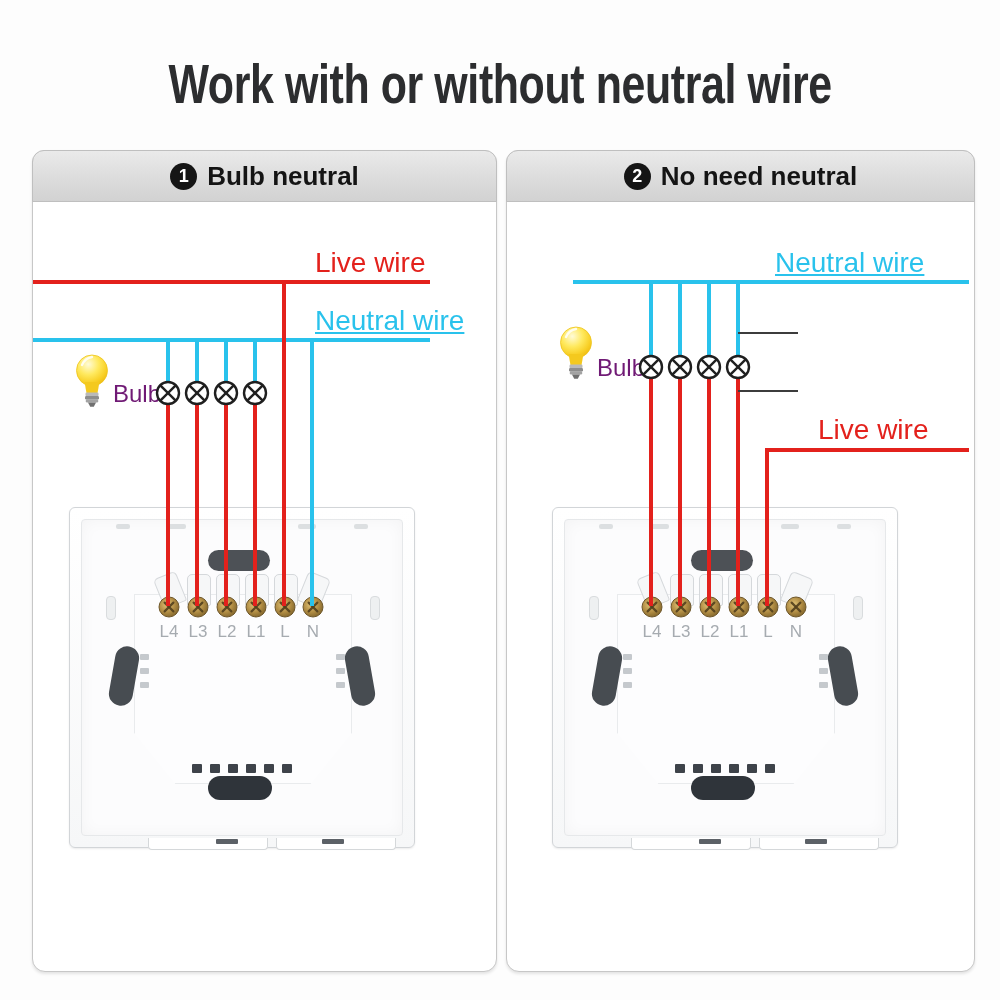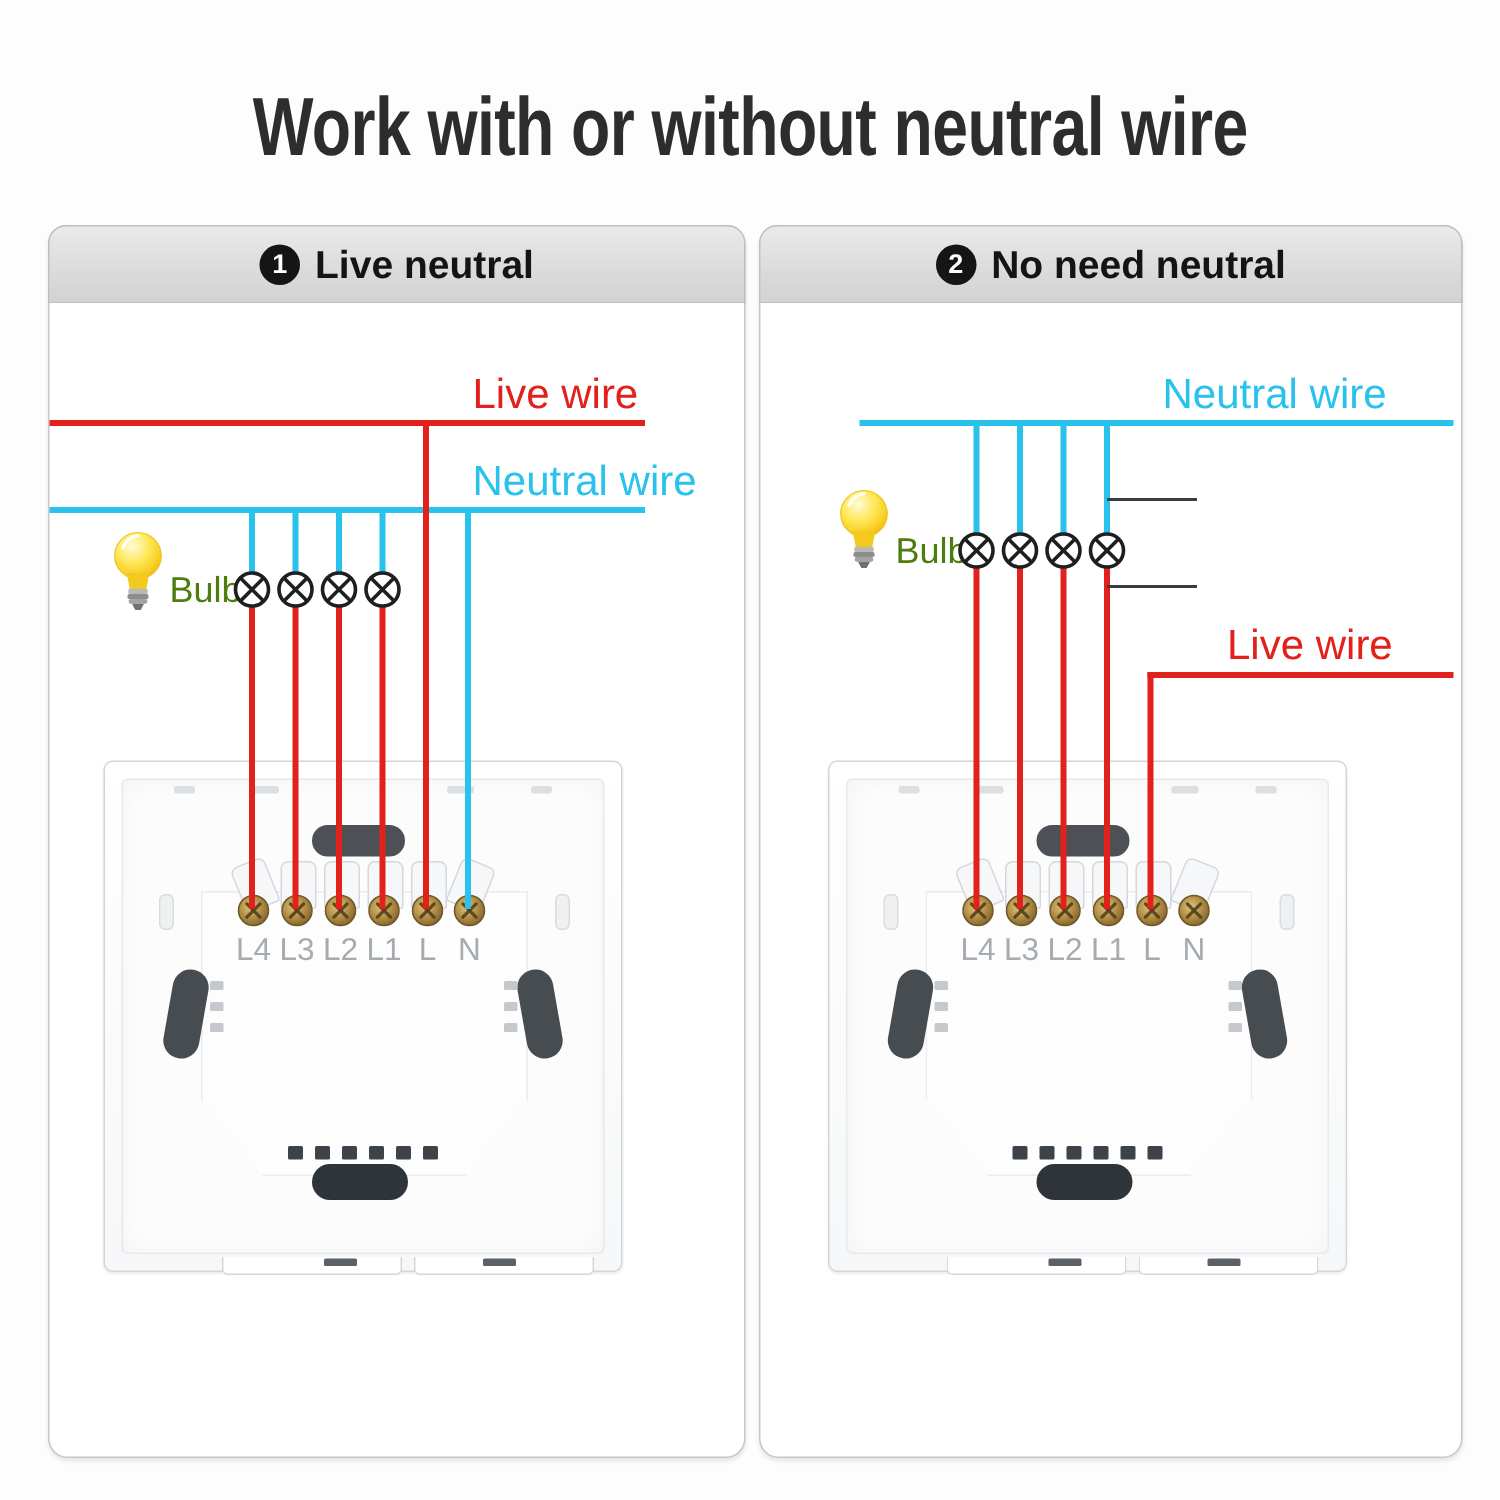--- a/index.html
+++ b/index.html
@@ -27,42 +27,42 @@
   .badge{width:27px;height:27px;border-radius:50%;background:#151515;color:#fff;
     font-size:18px;font-weight:bold;display:flex;align-items:center;justify-content:center;}
   .panel-header .ht{font-size:26px;font-weight:bold;color:#141414;}
   
   .wire{position:absolute;z-index:2;}
   .live{background:#e3211c;}
   .neutral{background:#29c2ec;}
   .blk{background:#3c3c3c;}
   .wlabel{position:absolute;z-index:2;font-size:28px;white-space:nowrap;}
   .wlabel.livec{color:#e3211c;}
-  .wlabel.neutc{color:#29c2ec;}
-  .bulb-label{position:absolute;z-index:2;font-size:24px;color:#4d7c0f;}
+  .wlabel.neutc{color:#29c2ec;text-decoration:underline;}
+  .bulb-label{position:absolute;z-index:2;font-size:24px;color:#701a75;}
   .lamp{position:absolute;z-index:2;}
   .bulb-ic{position:absolute;z-index:2;}
   
   .capbox{position:absolute;z-index:2;background:#f3ca6d;border:2px solid #55524a;
     display:flex;align-items:center;justify-content:center;font-size:21px;color:#1c1c1c;}
   
   .sw{position:absolute;width:344px;height:339px;z-index:1;
     background:linear-gradient(180deg,#ffffff,#f6f7f8);
     border:1px solid #d2d5d8;border-radius:6px;box-shadow:0 1px 2px rgba(0,0,0,.08);}
   .sw *{position:absolute;}
   .sw-face{left:11px;top:11px;right:11px;bottom:11px;border:1px solid #e6e8ea;border-radius:4px;
     background:#fcfcfd;box-shadow:inset 0 0 16px rgba(0,0,0,.04);}
   .sw-tick{height:5px;background:#dcdfe1;border-radius:2px;}
   .sw-pill-top{left:138px;top:42px;width:62px;height:21px;background:#4d5156;border-radius:11px;}
   .sw-module{left:64px;top:86px;width:216px;height:188px;background:#fdfdfe;border:1px solid #e9ebed;
     clip-path:polygon(0 0,100% 0,100% 73%,81% 100%,19% 100%,0 73%);}
   .sw-socket{top:66px;width:22px;height:30px;background:#f6f7f8;border:1px solid #d5d8db;
     border-radius:5px 5px 2px 2px;}
   .screw{top:88px;z-index:5;}
-  .sw-term-label{top:114px;width:30px;text-align:center;font-size:21px;color:#a6abb0;z-index:4;}
+  .sw-term-label{top:114px;width:30px;text-align:center;font-size:17px;color:#a6abb0;z-index:4;}
   .sw-capsule{top:88px;width:8px;height:22px;background:#eef0f1;border:1px solid #d9dcde;border-radius:4px;}
   .sw-comma{top:138px;width:24px;height:60px;background:#474c51;border-radius:12px;}
   .sw-vent{width:9px;height:6px;background:#c5c9cd;border-radius:1px;}
   .sw-sq{top:256px;width:10px;height:9px;background:#3e434a;border-radius:1px;}
   .sw-pill-bot{left:138px;top:268px;width:64px;height:24px;background:#2f343a;border-radius:12px;}
   .sw-tab{top:330px;width:118px;height:11px;background:#fff;border:1px solid #d5d8da;border-top:none;
     border-radius:0 0 4px 4px;}
   .sw-dash{top:331px;width:22px;height:5px;background:#5c6167;border-radius:1px;}
 </style>
 </head>
@@ -84,21 +84,21 @@
   </defs>
 </svg>
 
 <div class="title-wrap">
   <h1>Work with or without neutral wire</h1>
 </div>
 
 <div class="panel" style="left:32px;width:463px;">
   <div class="panel-header">
     <span class="badge">1</span>
-    <span class="ht">Live neutral</span>
+    <span class="ht">Bulb neutral</span>
   </div>
 
   <span class="wlabel livec" style="left:282px;top:96px;">Live wire</span>
   <span class="wlabel neutc" style="left:282px;top:154px;">Neutral wire</span>
 
   <div class="wire live" style="left:0;top:129px;width:397px;height:4px;"></div>
   <div class="wire neutral" style="left:0;top:187px;width:397px;height:4px;"></div>
 
   <div class="wire neutral" style="left:133px;top:187px;width:4px;height:46px;"></div>
   <div class="wire neutral" style="left:162px;top:187px;width:4px;height:46px;"></div>

